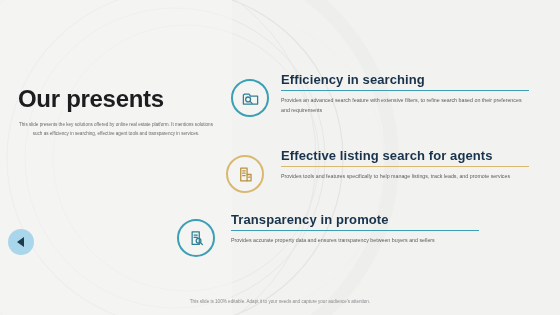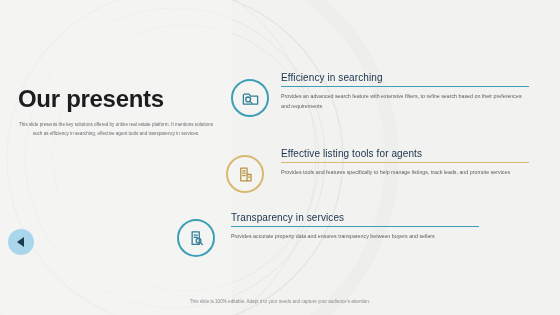--- a/index.html
+++ b/index.html
@@ -48,21 +48,21 @@
   .icon-circle{
     position:absolute;border-radius:50%;
     display:flex;align-items:center;justify-content:center;
     background:#f4f4f2;
   }
   .icon-circle.teal{border:2.5px solid #3d9fb5;}
   .icon-circle.gold{border:2.5px solid #d9b870;}
   .icon-circle svg{display:block;}
 
   .blk-head{
-    font-size:10px;font-weight:normal;color:#17324a;
+    font-size:13px;font-weight:bold;color:#17324a;
     letter-spacing:0.1px;white-space:nowrap;
   }
   .blk-rule{height:1px;margin-top:3px;}
   .blk-rule.teal{background:#3d9fb5;}
   .blk-rule.gold{background:#d9b870;}
   .blk-body{
     margin-top:5px;
     font-size:5.3px;line-height:1.85;color:#5c5c5e;
   }
 
@@ -120,35 +120,35 @@
     <svg width="19" height="19" viewBox="0 0 24 24" fill="none" stroke="#b9923f" stroke-width="1.6" stroke-linecap="round" stroke-linejoin="round">
       <path d="M6 4 L6 20 L14 20 L14 4 Z"></path>
       <line x1="8.4" y1="7.4" x2="11.6" y2="7.4"></line>
       <line x1="8.4" y1="10.4" x2="11.6" y2="10.4"></line>
       <line x1="8.4" y1="13.4" x2="11.6" y2="13.4"></line>
       <path d="M14 12 L19 12 L19 20 L14 20"></path>
       <line x1="16" y1="15.4" x2="17.4" y2="15.4"></line>
     </svg>
   </div>
   <div class="block" style="left:281px;top:148px;width:248px;">
-    <div class="blk-head">Effective listing tools for agents</div>
+    <div class="blk-head">Effective listing search for agents</div>
     <div class="blk-rule gold"></div>
     <div class="blk-body">Provides tools and features specifically to help manage listings, track leads, and promote services</div>
   </div>
 
   <div class="icon-circle teal" style="left:177px;top:219px;width:34px;height:34px;">
     <svg width="19" height="19" viewBox="0 0 24 24" fill="none" stroke="#2f7f96" stroke-width="1.6" stroke-linecap="round" stroke-linejoin="round">
       <path d="M6.5 3.5 L15.5 3.5 L15.5 19.5 L6.5 19.5 Z"></path>
       <line x1="9" y1="7.6" x2="13" y2="7.6"></line>
       <line x1="9" y1="10.6" x2="13" y2="10.6"></line>
       <circle cx="14.6" cy="14.8" r="3"></circle>
       <line x1="16.9" y1="17.1" x2="19.4" y2="19.6"></line>
     </svg>
   </div>
   <div class="block" style="left:231px;top:212px;width:248px;">
-    <div class="blk-head">Transparency in services</div>
+    <div class="blk-head">Transparency in promote</div>
     <div class="blk-rule teal"></div>
     <div class="blk-body">Provides accurate property data and ensures transparency between buyers and sellers</div>
   </div>
 
   <div class="footer">This slide is 100% editable. Adapt it to your needs and capture your audience's attention.</div>
 
 </div>
 
 </body></html>

